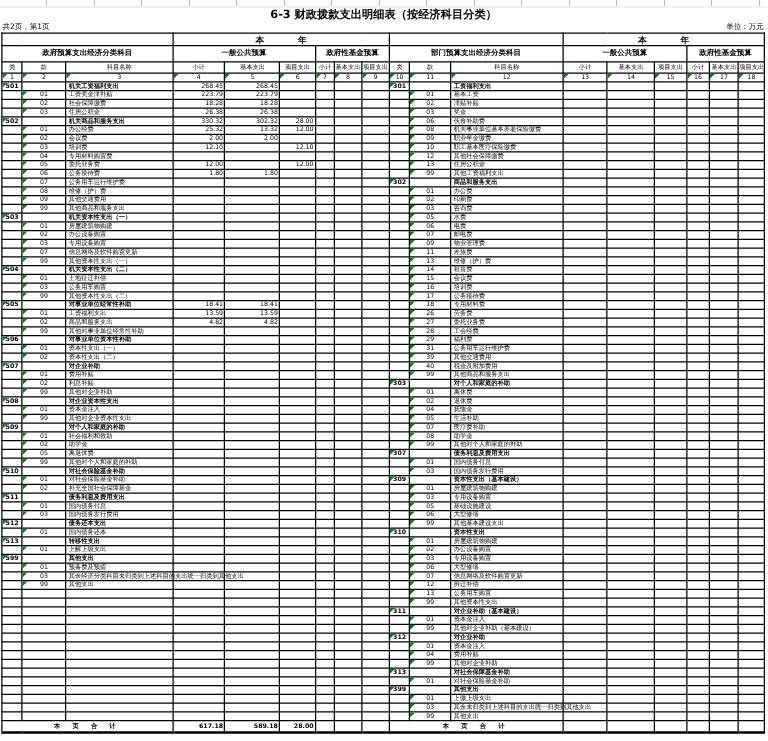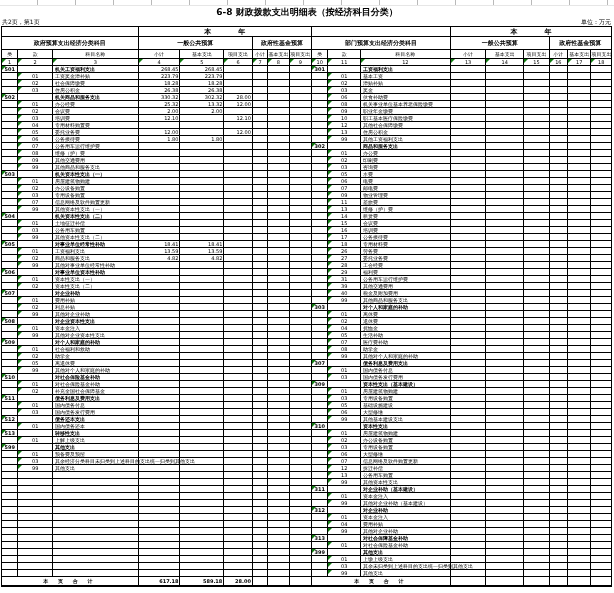--- a/index.html
+++ b/index.html
@@ -34,21 +34,21 @@
   }
   td.spill{overflow:visible;z-index:5;}
   tr.total td{border-bottom:2px solid #000;font-weight:bold;height:8px;}
   tr.total td.lbl{text-align:center;letter-spacing:4px;}
 </style>
 </head>
 <body>
 
 <div class="top-ruler"></div>
 
-<div class="title">6-8 财政拨款支出明细表（按经济科目分类）</div>
+<div class="title">6-3 财政拨款支出明细表（按经济科目分类）</div>
 
 <div class="noteline">
   <span>共2页，第1页</span>
   <span>单位：万元</span>
 </div>
 
 <table>
   <colgroup>
     <col style="width:16px">
       <col style="width:34px">

